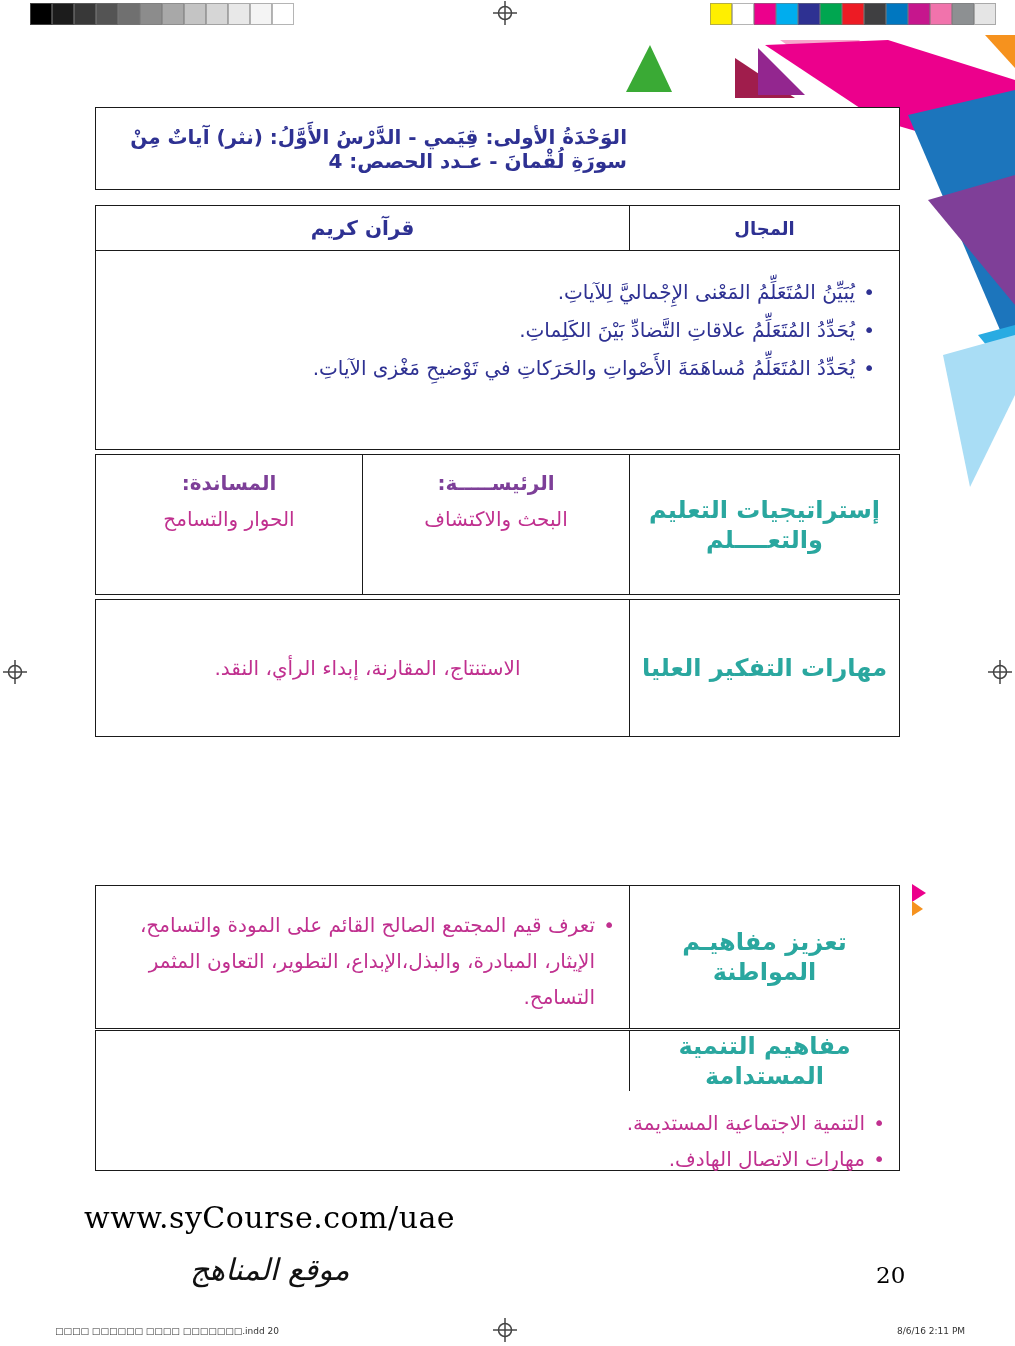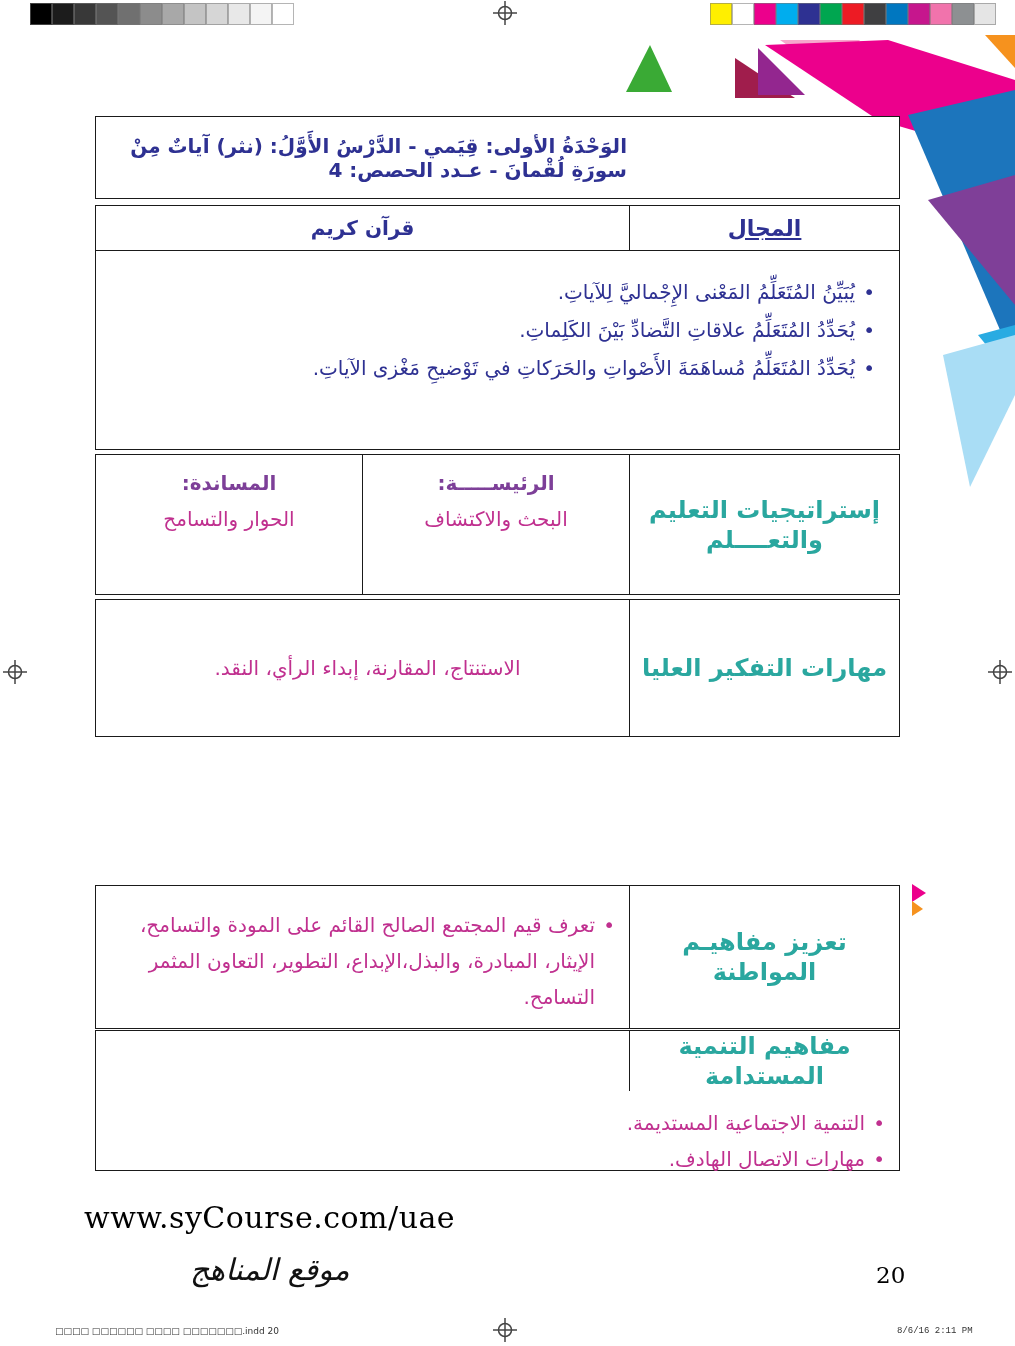--- a/index.html
+++ b/index.html
@@ -24,41 +24,41 @@
        flex-direction:column;align-items:center;padding-top:16px;row-gap:12px;}
   .cell-side{flex:1;display:flex;flex-direction:column;align-items:center;padding-top:16px;row-gap:12px;}
   .cell-content{flex:1;display:flex;flex-direction:column;justify-content:center;
        text-align:right;padding:6px 14px 6px 24px;}
   .navy{color:#2e3192;}
   .teal{color:#2aa79f;font-weight:bold;font-size:24px;line-height:30px;}
   .purple{color:#7d3f98;font-weight:bold;font-size:20px;}
   .magenta{color:#c0308f;font-size:20px;}
   .hdr-row{align-items:center;padding-right:272px;}
   .hdr-text{font-size:20px;font-weight:bold;}
-  .field-label{font-size:22px;font-weight:bold;text-decoration:underline;}
+  .field-label{font-size:18px;font-weight:bold;}
   .field-value{flex:1;display:flex;align-items:center;justify-content:center;
        font-size:20px;font-weight:bold;}
   .outcomes{flex-direction:column;padding:14px 24px 0 24px;}
   .outcomes-title{font-size:27px;font-weight:bold;color:#2aa79f;}
   ul.blist{list-style:none;margin:8px 0 0 0;padding:0;}
   ul.blist li{position:relative;padding-right:20px;font-size:20px;line-height:38px;}
   ul.blist li::before{content:"\2022";position:absolute;right:0;top:0;}
   ul.blist.tight li{line-height:36px;}
   .center-text{align-items:center;justify-content:center;text-align:right;}
 
   
   .site{position:absolute;left:84px;top:1200px;font-family:"DejaVu Serif",serif;
         font-weight:normal;font-size:30px;color:#000;letter-spacing:.5px;}
   .handnote{position:absolute;left:190px;top:1252px;font-size:30px;color:#111;
         font-style:italic;direction:rtl;}
   .pagenum{position:absolute;left:876px;top:1262px;font-family:"DejaVu Serif",serif;
         font-size:23px;color:#000;}
   .slug{position:absolute;top:1326px;font-size:9px;color:#333;white-space:nowrap;}
   .slug-left{left:55px;}
-  .slug-right{left:897px;font-family:Liberation Mono, monospace;}
+  .slug-right{left:897px;}
 </style>
 </head>
 <body>
 
 <div class="page">
 
   <div class="bar" style="left:30px;">
       <div class="swatch" style="background: rgb(0, 0, 0);"></div>
       <div class="swatch" style="background: rgb(28, 28, 28);"></div>
       <div class="swatch" style="background: rgb(56, 56, 56);"></div>
@@ -122,21 +122,21 @@
     <polygon points="52,10 74,57 28,57" fill="#3aaa35"></polygon>
   </svg>
 
   <svg class="deco" style="left:912px;top:884px;" width="18" height="34" viewBox="0 0 18 34">
     <polygon points="0,0 14,9 0,18" fill="#ec008c"></polygon>
     <polygon points="0,17 11,25 0,32" fill="#f6921e"></polygon>
   </svg>
 
   <div class="sheet">
 
-    <div class="row hdr-row" style="top:16px;height:83px;">
+    <div class="row hdr-row" style="top:7px;height:83px;">
       <div class="hdr-text navy">الوَحْدَةُ الأولى: قِيَمي - الدَّرْسُ الأَوَّلُ: (نثر) آياتٌ مِنْ سورَةِ لُقْمانَ - عـدد الحصص: 4</div>
     </div>
 
     <div class="row" style="top:105px;height:46px;">
       <div class="cell-label field-label navy">المجال</div>
       <div class="field-value navy">قرآن كريم</div>
     </div>
 
     <div class="row outcomes" style="top:150px;height:200px;">
       <ul class="blist navy">

